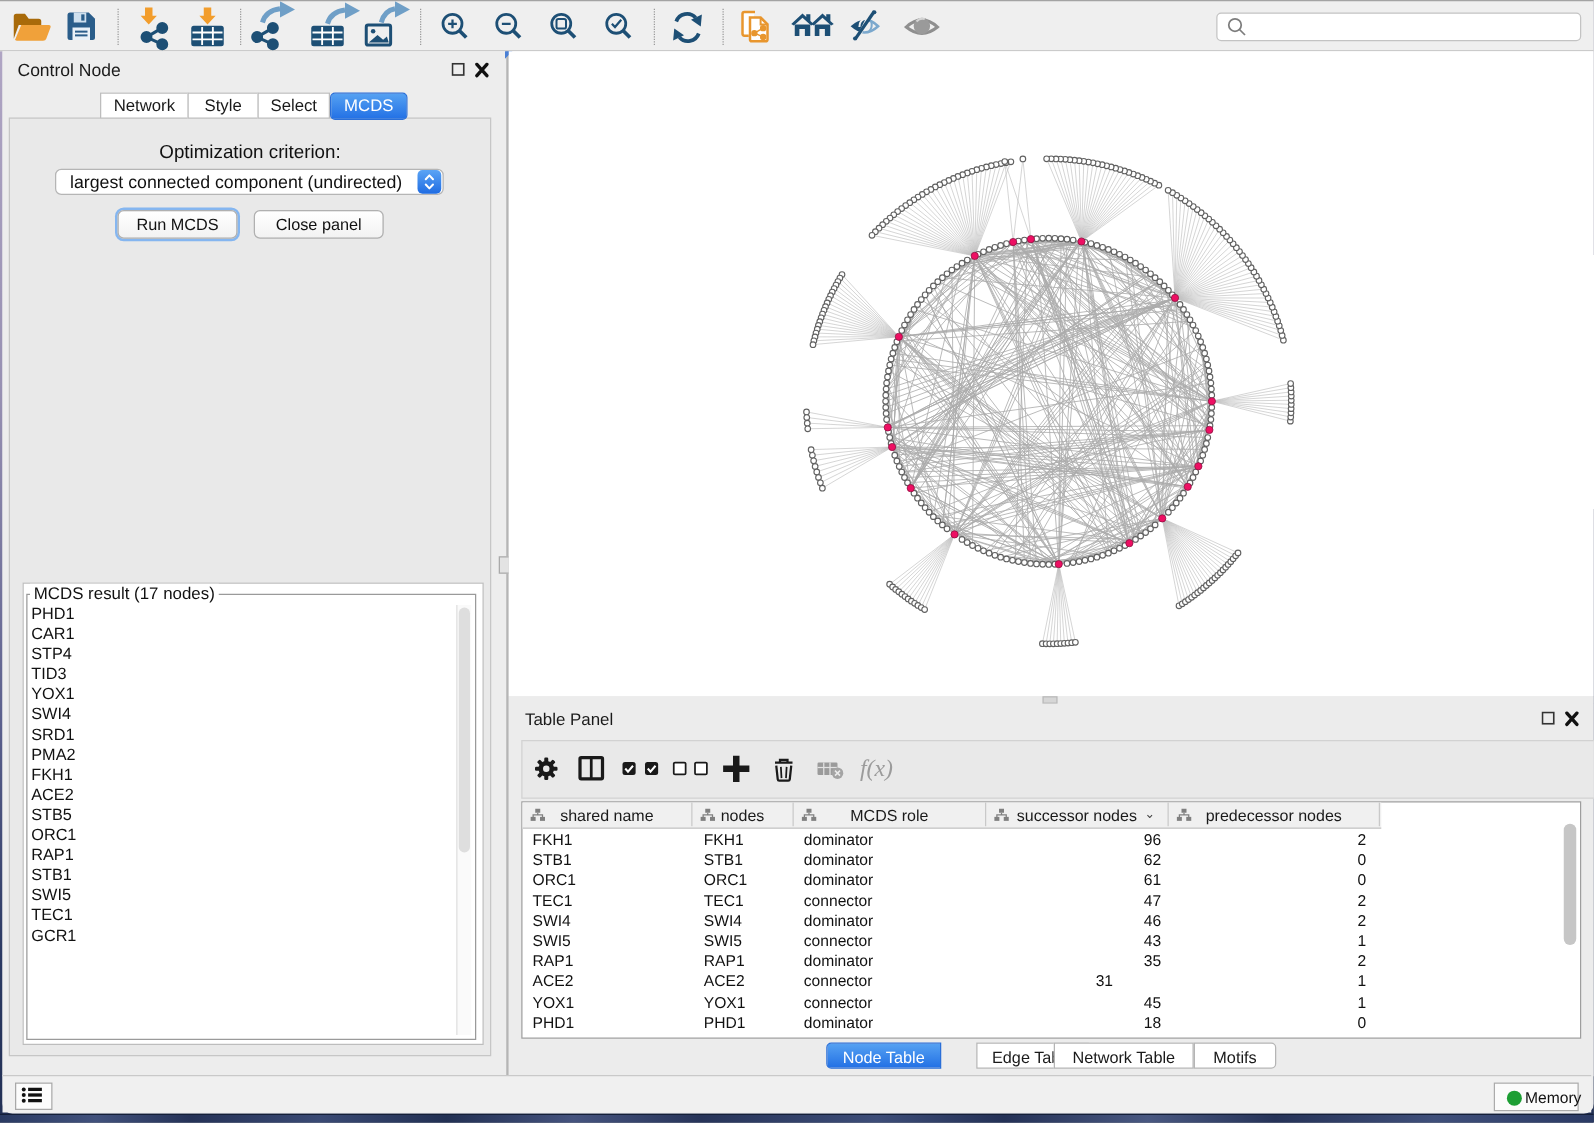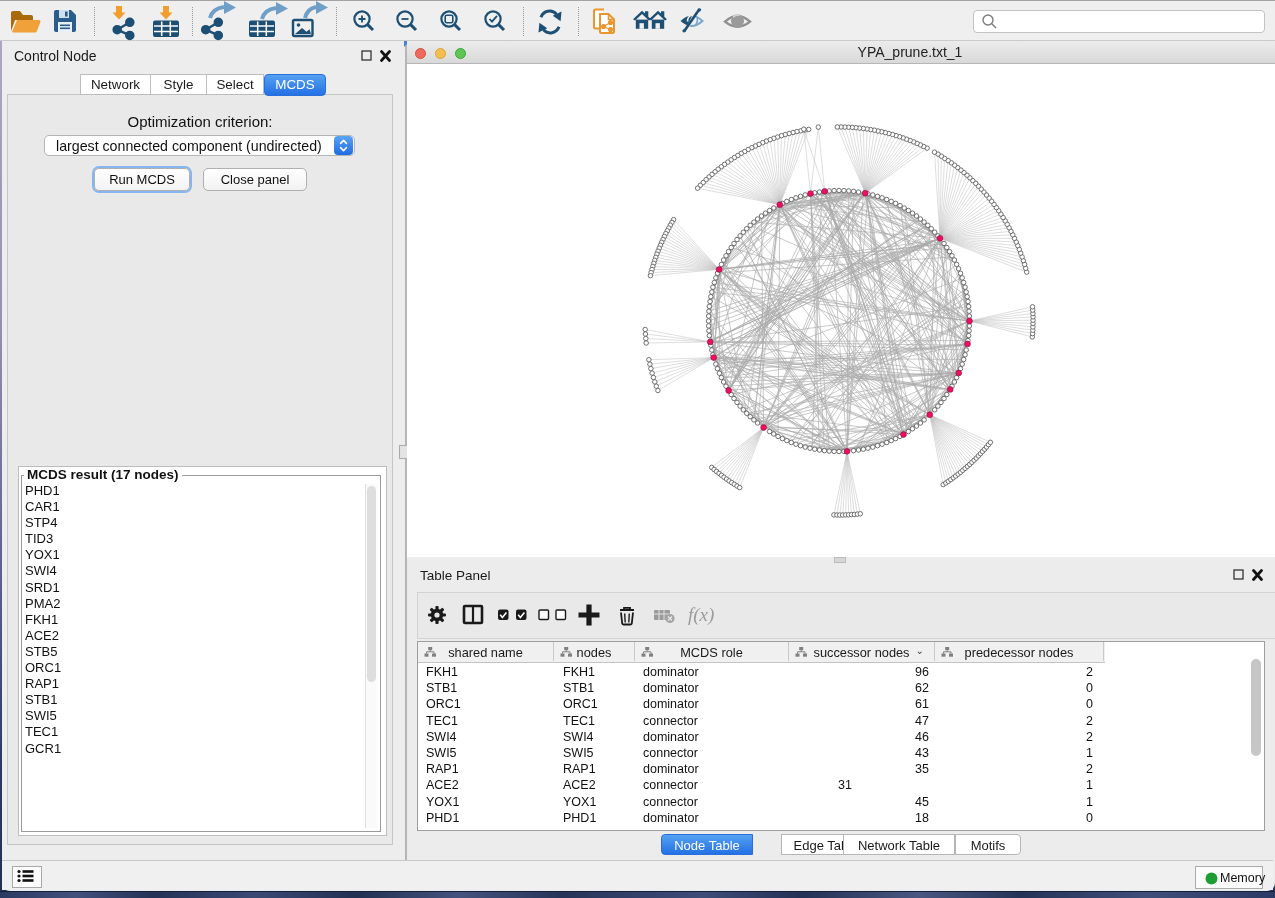--- a/index.html
+++ b/index.html
@@ -27,21 +27,21 @@
   #dropdown{left:44px;top:135px;width:311px;height:21px;background:#fff;border:1px solid #b5b5b5;
             border-radius:5px;box-sizing:border-box;}
   #dropdown span{position:absolute;left:11px;top:2px;font-size:14.2px;color:#111;white-space:nowrap;}
   #ddbtn{position:absolute;right:1px;top:0px;width:19px;height:19px;border-radius:4px;
          background:linear-gradient(#5ba4f5,#1f6ce2);}
   .btn{position:absolute;height:23px;background:linear-gradient(#ffffff,#f2f2f2);border:1px solid #b0b0b0;
        border-radius:5px;font-size:13px;color:#111;text-align:center;line-height:21px;box-sizing:border-box;}
   
   #mcdsbox{left:18px;top:466px;width:369px;height:370px;background:#fff;border:1px solid #bdbdbd;box-sizing:border-box;}
   #fsborder{position:absolute;left:2px;top:8px;width:360px;height:357px;border:1px solid #9a9a9a;box-sizing:border-box;}
-  #fslegend{position:absolute;left:5px;top:0px;background:#fff;padding:0 3px;font-size:13.5px;color:#111;font-weight:bold;}
+  #fslegend{position:absolute;left:5px;top:0px;background:#fff;padding:0 3px;font-size:13.5px;color:#111;}
   #mcdslist{position:absolute;left:6px;top:16px;font-size:13px;color:#111;line-height:16.1px;}
   #listsb{position:absolute;right:9px;top:17px;width:11px;height:344px;background:#fafafa;border-left:1px solid #e0e0e0;}
   #listsb .thumb{position:absolute;left:1px;top:2px;width:9px;height:196px;background:#dedede;border-radius:5px;}
   
   #statusbar{left:2px;top:860px;width:1271px;height:30px;background:#f0f0f0;border-top:1px solid #c9c9c9;box-sizing:border-box;}
   #listbtn{position:absolute;left:10px;top:5px;width:28px;height:20px;background:#fcfcfc;border:1px solid #a8a8a8;}
   #membtn{position:absolute;right:10px;top:5px;width:68px;height:23px;background:#fbfbfb;border:1px solid #ababab;box-sizing:border-box;}
   #membtn .dot{position:absolute;left:9px;top:5px;}
   #membtn .mtxt{position:absolute;left:24px;top:4px;font-size:12.5px;color:#111;}
   
@@ -238,26 +238,20 @@
   <div id="mcdslist">PHD1<br>CAR1<br>STP4<br>TID3<br>YOX1<br>SWI4<br>SRD1<br>PMA2<br>FKH1<br>ACE2<br>STB5<br>ORC1<br>RAP1<br>STB1<br>SWI5<br>TEC1<br>GCR1</div>
   <div id="listsb">
       <div class="thumb"></div>
     </div>
 </div>
 
 <div id="vsplit" class="abs"></div>
 <div id="vgrab" class="abs"></div>
 <div class="abs" style="left:404px;top:41px;width:0;height:0;border-top:6px solid #4a7fd4;border-right:6px solid transparent;"></div>
 <div id="netwin" class="abs">
-  <div id="nettitle">
-    <div class="tl" style="left:8px; background:#ee6a5e;border:1px solid #d3523f;box-sizing:border-box;"></div>
-    <div class="tl" style="left:28px;background:#f5bf4f;border:1px solid #dba338;box-sizing:border-box;"></div>
-    <div class="tl" style="left:48px;background:#61c555;border:1px solid #35a93a;box-sizing:border-box;"></div>
-    <div class="t">YPA_prune.txt_1</div>
-  </div>
   <svg id="netsvg" width="868" height="493" style="position:absolute;left:0;top:23px">
       <g stroke="#969696" stroke-width="0.65" opacity="0.8">
 <line x1="372.8" y1="140.7" x2="308.8" y2="213.9"></line>
 <line x1="372.8" y1="140.7" x2="456.3" y2="128.8"></line>
 <line x1="372.8" y1="140.7" x2="470.5" y2="132.3"></line>
 <line x1="372.8" y1="140.7" x2="312.4" y2="204.8"></line>
 <line x1="372.8" y1="140.7" x2="497.2" y2="144.0"></line>
 <line x1="372.8" y1="140.7" x2="327.0" y2="179.5"></line>
 <line x1="372.8" y1="140.7" x2="301.9" y2="247.2"></line>
 <line x1="372.8" y1="140.7" x2="393.5" y2="132.3"></line>
@@ -1358,21 +1352,21 @@
         <div class="td" style="left:420px;width:91px;text-align:right;top:104px">43</div>
         <div class="td" style="left:580px;width:95px;text-align:right;top:104px">1</div>
         <div class="td" style="left:8px;top:120px">RAP1</div>
         <div class="td" style="left:145px;top:120px">RAP1</div>
         <div class="td" style="left:225px;top:120px">dominator</div>
         <div class="td" style="left:420px;width:91px;text-align:right;top:120px">35</div>
         <div class="td" style="left:580px;width:95px;text-align:right;top:120px">2</div>
         <div class="td" style="left:8px;top:136px">ACE2</div>
         <div class="td" style="left:145px;top:136px">ACE2</div>
         <div class="td" style="left:225px;top:136px">connector</div>
-        <div class="td" style="left:420px;width:91px;text-align:left;top:136px">31</div>
+        <div class="td" style="left:420px;width:91px;text-align:center;top:136px">31</div>
         <div class="td" style="left:580px;width:95px;text-align:right;top:136px">1</div>
         <div class="td" style="left:8px;top:153px">YOX1</div>
         <div class="td" style="left:145px;top:153px">YOX1</div>
         <div class="td" style="left:225px;top:153px">connector</div>
         <div class="td" style="left:420px;width:91px;text-align:right;top:153px">45</div>
         <div class="td" style="left:580px;width:95px;text-align:right;top:153px">1</div>
         <div class="td" style="left:8px;top:169px">PHD1</div>
         <div class="td" style="left:145px;top:169px">PHD1</div>
         <div class="td" style="left:225px;top:169px">dominator</div>
         <div class="td" style="left:420px;width:91px;text-align:right;top:169px">18</div>

